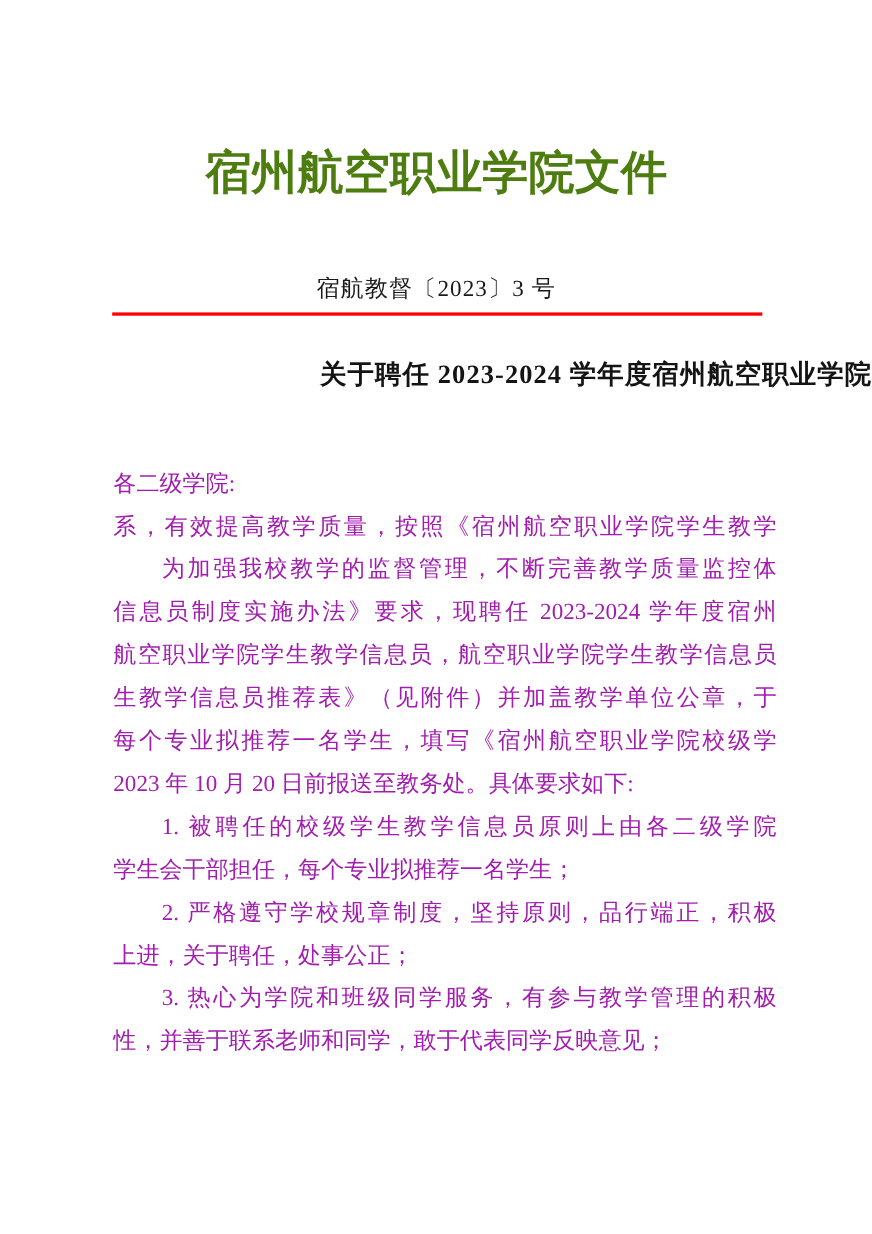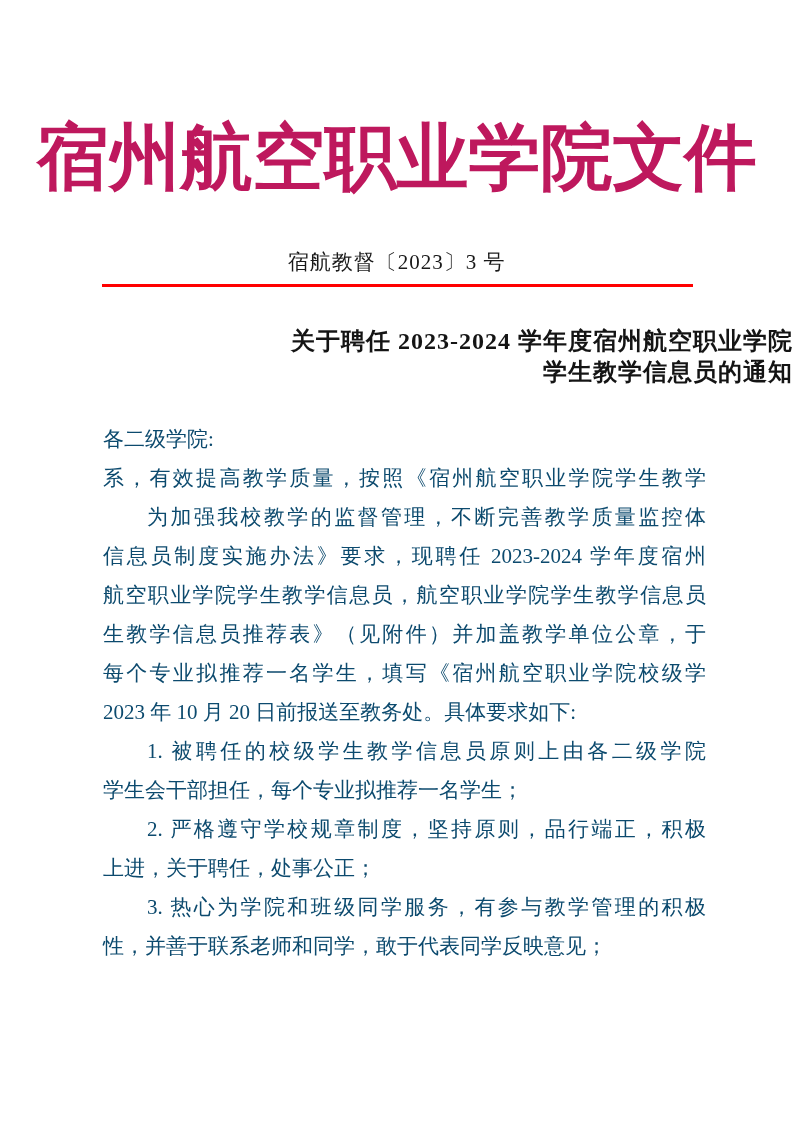--- a/index.html
+++ b/index.html
@@ -18,23 +18,23 @@
   }
   
   .org-title {
     position: absolute;
     left: 0;
     right: 0;
     top: 118px;
     height: 80px;
     line-height: 80px;
     text-align: center;
-    font-size: 72px;
+    font-size: 42px;
     font-weight: bold;
-    color: #be185d;
+    color: #4d7c0f;
     letter-spacing: 0px;
     white-space: nowrap;
   }
   
   .doc-number {
     position: absolute;
     left: 0;
     right: 0;
     top: 250px;
     height: 24px;
@@ -67,21 +67,21 @@
     color: #141414;
   }
   
   .body-text {
     position: absolute;
     left: 103px;
     top: 420px;
     width: 603px;
     font-size: 21px;
     line-height: 39px;
-    color: #0c4a6e;
+    color: #a21caf;
   }
   .line {
     height: 39px;
     white-space: nowrap;
   }
   .jf {
     text-align: justify;
     text-align-last: justify;
     white-space: normal;
   }
@@ -95,21 +95,20 @@
 <div class="page">
 
   <div class="org-title">宿州航空职业学院文件</div>
 
   <div class="doc-number">宿航教督〔2023〕3 号</div>
 
   <div class="red-line"></div>
 
   <div class="doc-title">
     <div>关于聘任 2023-2024 学年度宿州航空职业学院</div>
-    <div>学生教学信息员的通知</div>
   </div>
 
   <div class="body-text">
     <div class="line">各二级学院:</div>
     <div class="line jf">系，有效提高教学质量，按照《宿州航空职业学院学生教学</div>
     <div class="line jf ind">为加强我校教学的监督管理，不断完善教学质量监控体</div>
     <div class="line jf">信息员制度实施办法》要求，现聘任 2023-2024 学年度宿州</div>
     <div class="line jf">航空职业学院学生教学信息员，航空职业学院学生教学信息员</div>
     <div class="line jf">生教学信息员推荐表》（见附件）并加盖教学单位公章，于</div>
     <div class="line jf">每个专业拟推荐一名学生，填写《宿州航空职业学院校级学</div>

